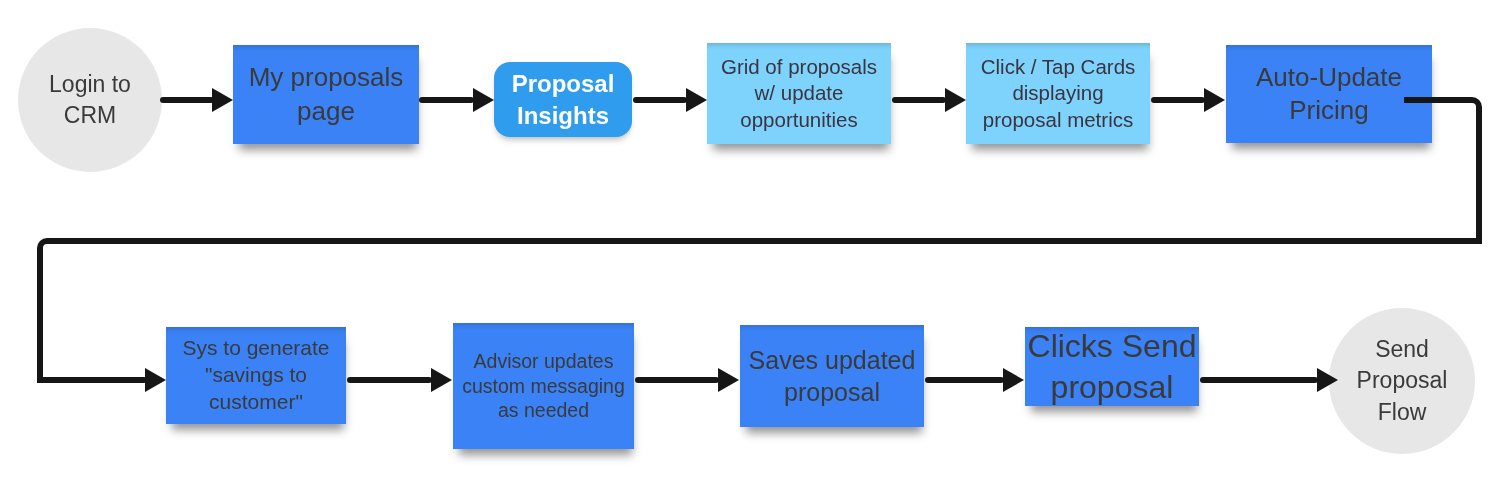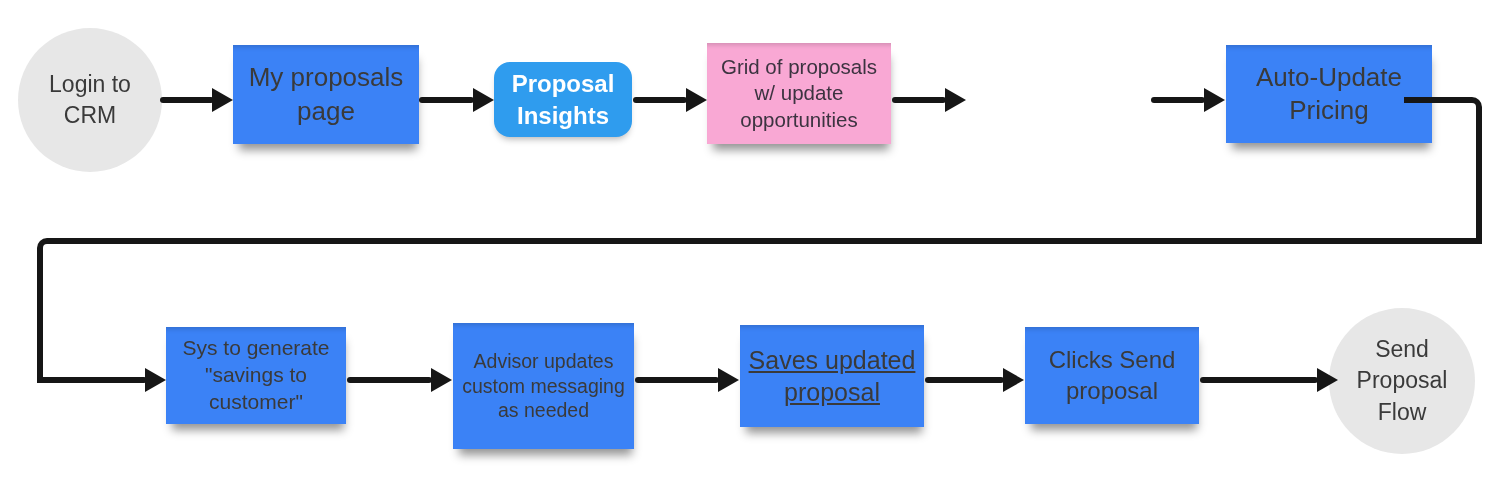--- a/index.html
+++ b/index.html
@@ -28,21 +28,21 @@
     border-radius: 50%;
     background: #e7e7e7;
     line-height: 1.35;
   }
   .sticky {
     box-shadow: 2px 10px 9px -4px rgba(0,0,0,0.42),
                 inset 0 6px 5px -4px rgba(0,0,0,0.16);
     line-height: 1.28;
   }
   .sticky.yellow { background: #3b82f6; }
-  .sticky.pink   { background: #f9a8d4; color: #3c3340; }
+  .sticky.pink   { background: #7dd3fc; color: #3c3340; }
   .btn-primary {
     background: #2f9cee;
     color: #ffffff;
     font-weight: bold;
     border-radius: 16px;
     line-height: 1.3;
     box-shadow: 0 5px 7px -3px rgba(0,0,0,0.30);
   }
   
   .hline {
@@ -94,44 +94,49 @@
     <span class="lbl">Proposal
 Insights</span>
   </div>
 
   <div class="node sticky pink" style="left:707px; top:43px; width:184px; height:101px; font-size:20.5px;">
     <span class="lbl">Grid of proposals
 w/ update
 opportunities</span>
   </div>
 
+  <div class="node sticky pink" style="left:966px; top:43px; width:184px; height:101px; font-size:20.5px;">
+    <span class="lbl">Click / Tap Cards
+displaying
+proposal metrics</span>
+  </div>
 
   <div class="node sticky yellow" style="left:1226px; top:45px; width:206px; height:98px; font-size:26px;">
     <span class="lbl">Auto-Update
 Pricing</span>
   </div>
 
   <div class="node sticky yellow" style="left:166px; top:327px; width:180px; height:97px; font-size:21px;">
     <span class="lbl">Sys to generate
 "savings to
 customer"</span>
   </div>
 
   <div class="node sticky yellow" style="left:453px; top:323px; width:181px; height:126px; font-size:19.5px;">
     <span class="lbl">Advisor updates
 custom messaging
 as needed</span>
   </div>
 
-  <div class="node sticky yellow" style="left:740px; top:325px; width:184px; height:102px; font-size:25px;text-decoration:underline;">
+  <div class="node sticky yellow" style="left:740px; top:325px; width:184px; height:102px; font-size:25px;">
     <span class="lbl">Saves updated
 proposal</span>
   </div>
 
-  <div class="node sticky yellow" style="left:1025px; top:327px; width:174px; height:97px; font-size:24px;">
+  <div class="node sticky yellow" style="left:1025px; top:327px; width:174px; height:79px; font-size:32px;">
     <span class="lbl">Clicks Send
 proposal</span>
   </div>
 
   <div class="node circle" style="left:1329px; top:308px; width:146px; height:146px; font-size:23px;">
     <span class="lbl">Send
 Proposal
 Flow</span>
   </div>
 

